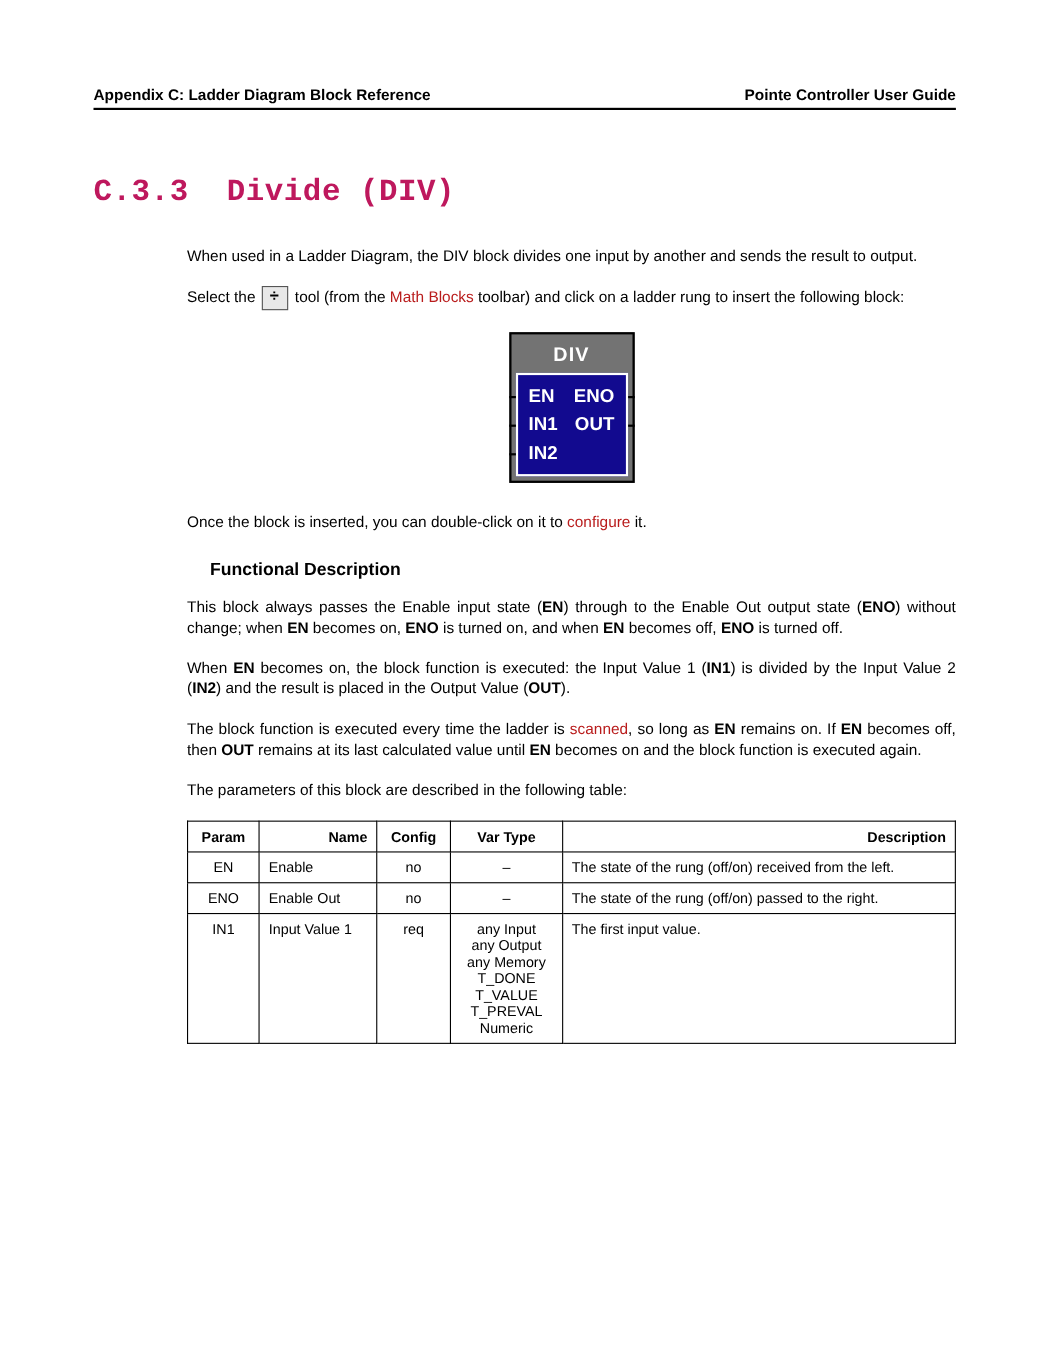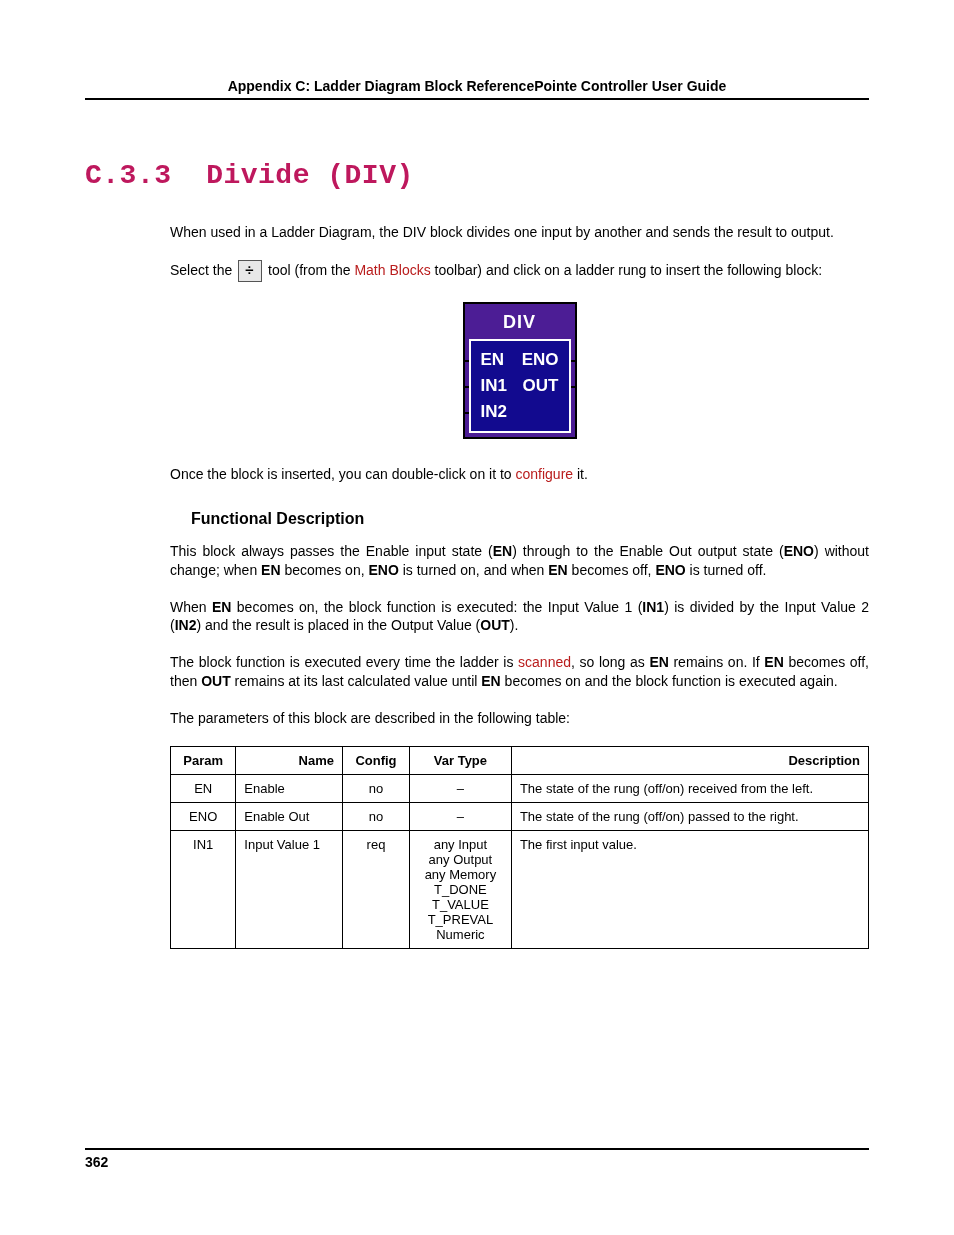--- a/index.html
+++ b/index.html
@@ -10,21 +10,21 @@
       background: #fff;
       width: 954px;
       height: 1235px;
       position: relative;
     }
     .page {
       padding: 78px 85px 50px 85px;
     }
     .header {
       display: flex;
-      justify-content: center;
+      justify-content: space-between;
       font-weight: bold;
       font-size: 14px;
       border-bottom: 2px solid #000;
       padding-bottom: 4px;
       margin-bottom: 60px;
     }
     .content {
       margin-left: 85px;
     }
     .section-title {
@@ -61,21 +61,21 @@
       font-weight: bold;
       color: #000;
     }
     .link { color: #b91c1c; }
     .block-diagram {
       display: flex;
       justify-content: center;
       margin: 20px 0 26px 0;
     }
     .block-outer {
-      background: #4c1d95;
+      background: #737373;
       padding: 4px;
       border: 2px solid #000;
     }
     .block-title {
       color: #fff;
       font-family: "Arial Narrow", Arial, sans-serif;
       font-weight: bold;
       font-size: 18px;
       text-align: center;
       padding: 4px 0 6px 0;
@@ -238,16 +238,13 @@
             <td class="c">IN1</td>
             <td>Input Value 1</td>
             <td class="c">req</td>
             <td class="c">any Input<br>any Output<br>any Memory<br>T_DONE<br>T_VALUE<br>T_PREVAL<br>Numeric</td>
             <td class="desc-justify">The first input value.</td>
           </tr>
         </tbody>
     </table>
   </div>
 
-  <div class="footer">
-    <span>362</span>
-  </div>
 </div>
 
 </body></html>

